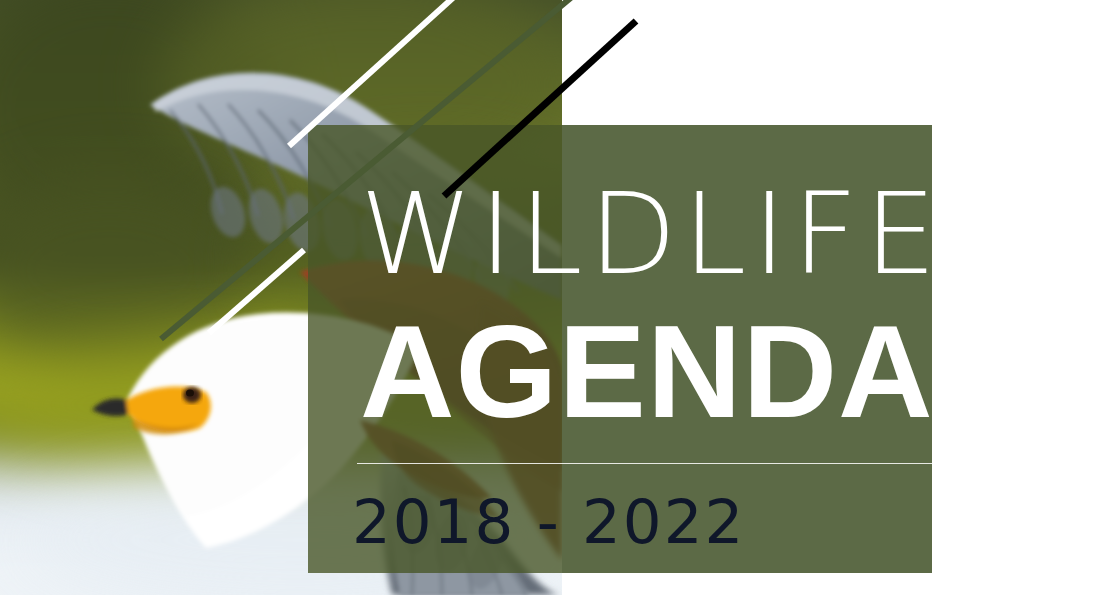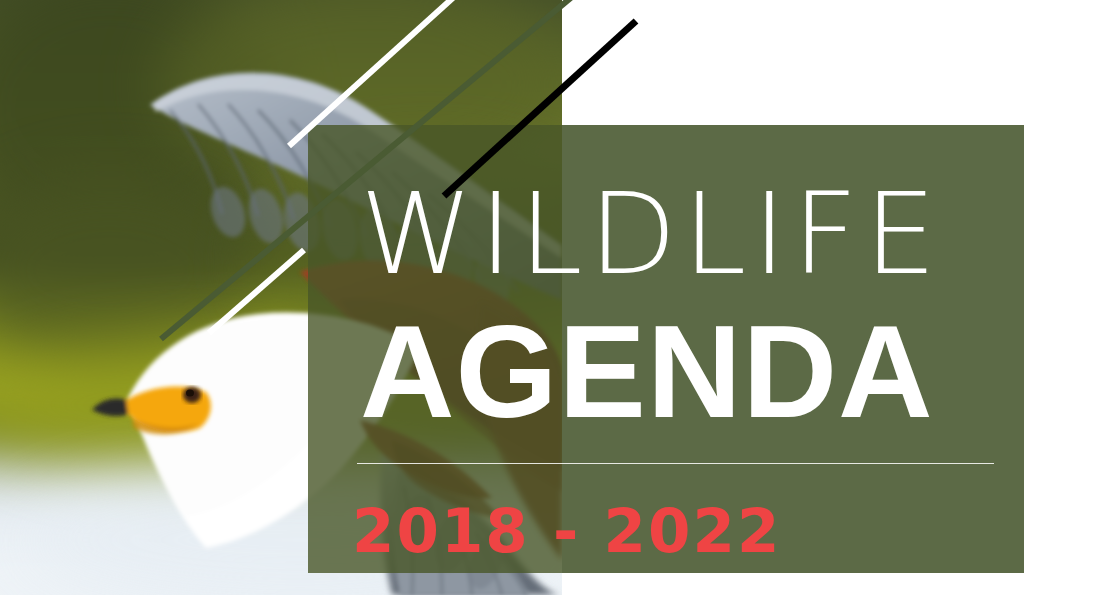--- a/index.html
+++ b/index.html
@@ -6,21 +6,21 @@
     margin: 0;
     padding: 0;
     background: #ffffff;
   }
   body {
     font-family: "Liberation Sans", sans-serif;
   }
 
   #cover {
     position: relative;
-    width: 1024px;
+    width: 932px;
     height: 595px;
     overflow: hidden;
     background: #ffffff;
   }
 
   
   .photo {
     position: absolute;
     left: 0;
     top: 0;
@@ -125,26 +125,26 @@
     font-family: "Liberation Sans", sans-serif;
   }
   .rule {
     width: 637px;
     height: 1px;
     background: rgba(255,255,255,0.85);
     margin-top: 26px;
     margin-left: -3px;
   }
   .subtitle {
-    color: #ef4444;
+    color: #0f172a;
     font-size: 61px;
-    font-weight: 700;
+    font-weight: 400;
     letter-spacing: 2px;
     line-height: 61px;
-    margin-top: 36px;
+    margin-top: 27px;
     margin-left: -8px;
     white-space: nowrap;
     font-family: "DejaVu Sans", "Liberation Sans", sans-serif;
   }
 </style>
 </head>
 <body>
 
 <div id="cover">
 

